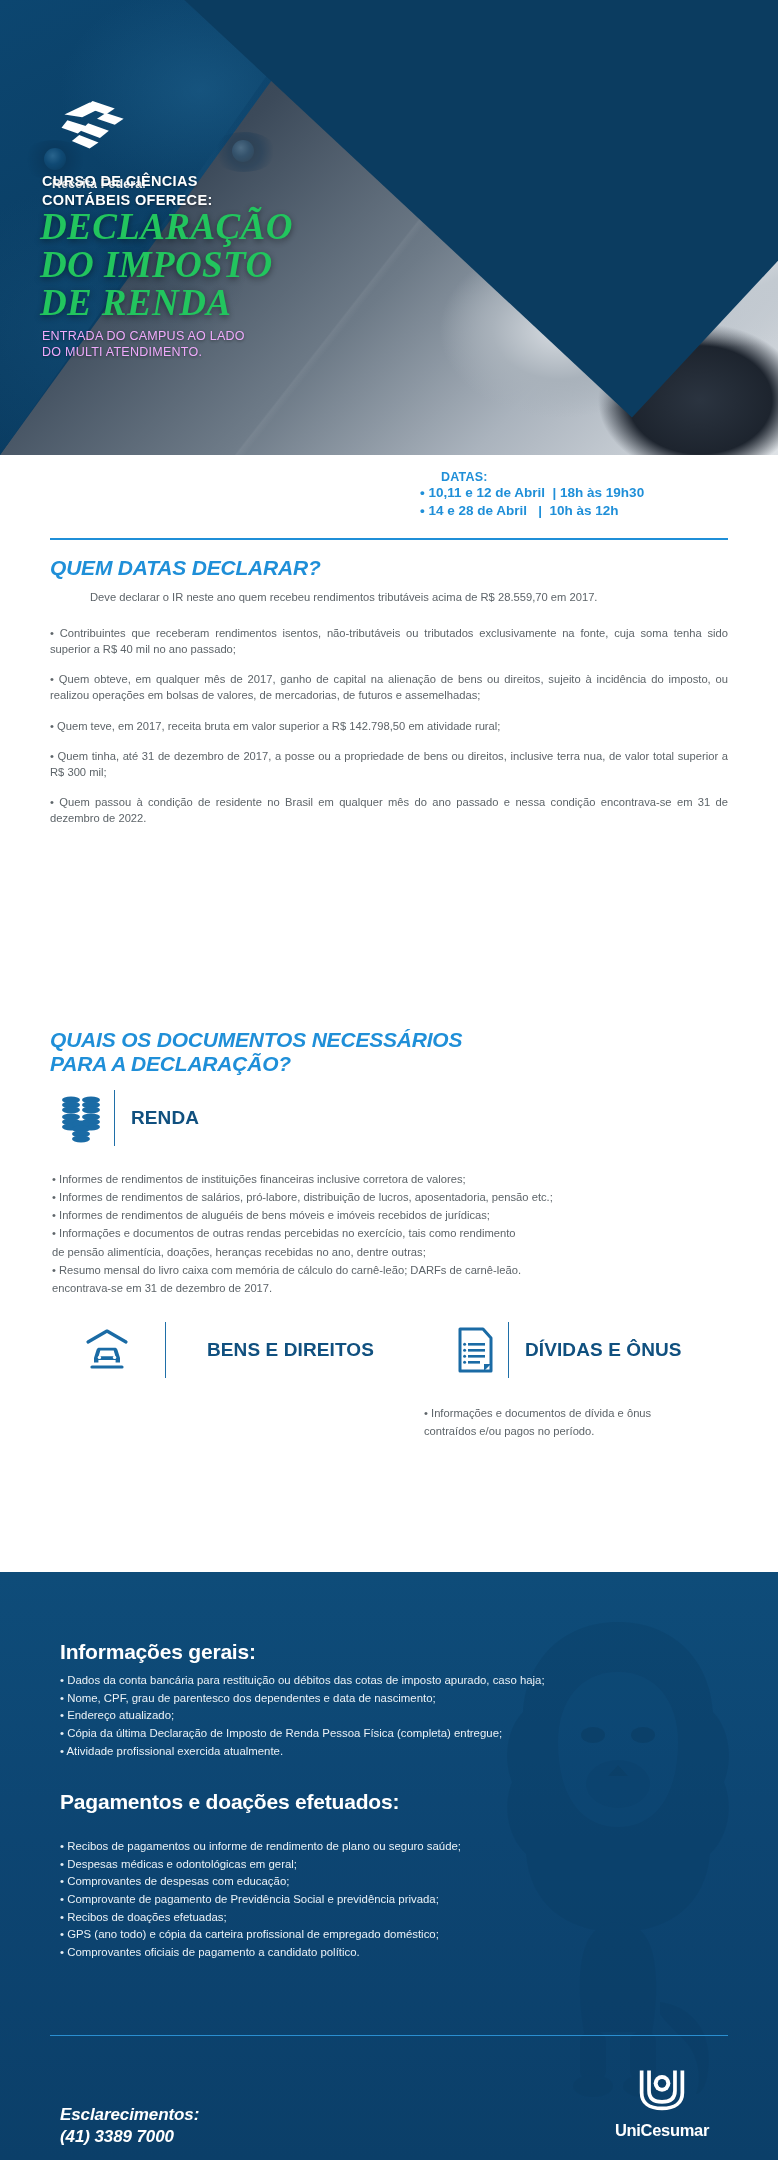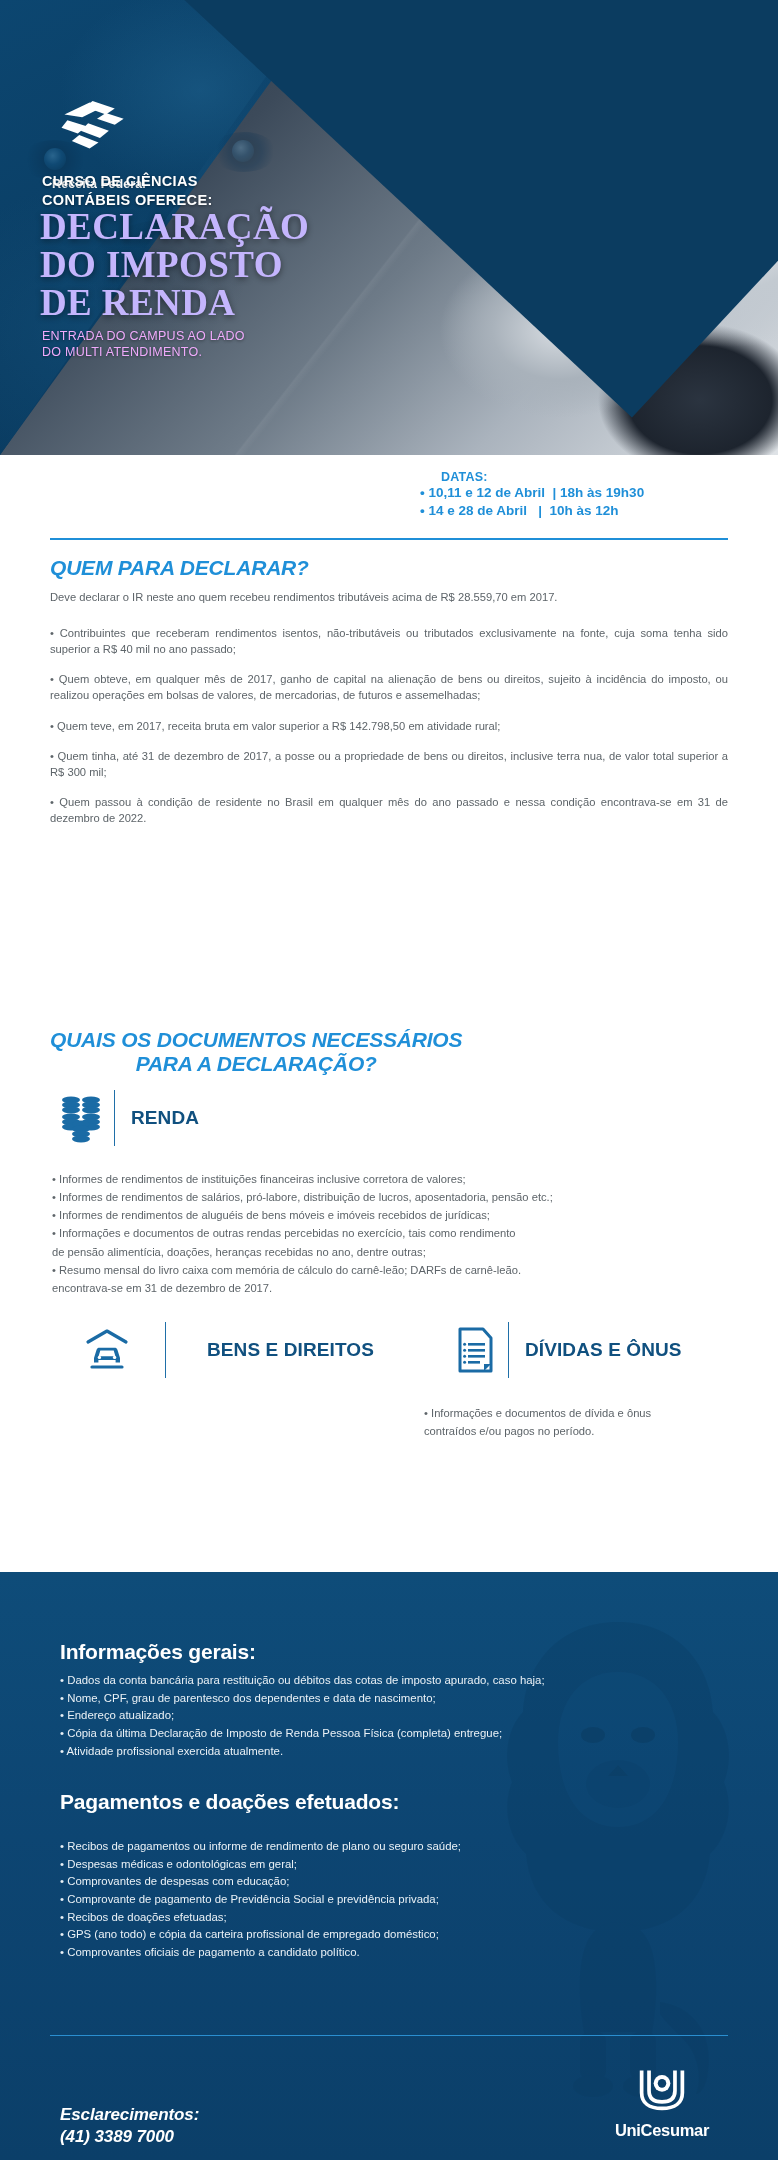--- a/index.html
+++ b/index.html
@@ -89,23 +89,24 @@
 
   .hero-kicker {
     position:absolute; left:42px; top:172px;
     color:#ffffff; font-size:14.5px; font-weight:bold; line-height:1.28;
     letter-spacing:.35px; text-transform:uppercase;
     text-shadow:0 1px 3px rgba(0,0,0,.45);
   }
   .hero-title {
     position:absolute; left:40px; top:208px;
     font-family:"Liberation Serif", serif;
-    color:#c4b5fd; font-size:37px; font-weight:bold; line-height:1.03;
+    color:#22c55e; font-size:37px; font-weight:bold; line-height:1.03;
     letter-spacing:.4px;
     text-shadow:0 2px 6px rgba(0,0,0,.45);
+    font-style:italic;
   }
   .hero-sub {
     position:absolute; left:42px; top:328px;
     color:#f0abfc; font-size:12.5px; font-weight:normal; line-height:1.3;
     letter-spacing:.25px; text-transform:uppercase;
     text-shadow:0 1px 3px rgba(0,0,0,.45);
   }
 
   
   .dates {
@@ -124,20 +125,21 @@
 
   
   .sec-title {
     position:absolute; left:50px;
     color:#1f8fd8; font-size:21px; font-weight:bold; font-style:italic;
     letter-spacing:-.2px; line-height:1.16;
   }
   .body-text {
     position:absolute; color:#5d6469; font-size:11.2px; line-height:1.42;
     text-align:justify;
+    margin-left:40px;
   }
   .body-text.lead { color:#5d6469; }
   .q-block { position:absolute; left:50px; width:678px; }
 
   p.bul { margin-bottom:14px; }
 
   
   .ico-head { position:absolute; display:flex; align-items:center; }
   .ico-box { width:46px; height:52px; display:flex; align-items:center; justify-content:center; }
   .ico-div { width:1px; height:56px; background:#1f6fa8; margin:0 16px 0 10px; }
@@ -229,35 +231,35 @@
     </div>
   </div>
 
   <div class="dates">
     <div class="lbl">DATAS:</div>
     <div class="row">• 10,11 e 12 de Abril  | 18h às 19h30</div>
     <div class="row">• 14 e 28 de Abril   |  10h às 12h</div>
   </div>
   <div class="rule r1"></div>
 
-  <div class="sec-title" style="top:556px;">QUEM PARA DECLARAR?</div>
+  <div class="sec-title" style="top:556px;">QUEM DATAS DECLARAR?</div>
   <div class="body-text lead" style="left:50px; top:590px; width:678px; text-align:left;">Deve declarar o IR neste ano quem recebeu rendimentos tributáveis acima de R$ 28.559,70 em 2017.</div>
 
   <div class="q-block" style="top:625px;">
     <p class="bul">• Contribuintes que receberam rendimentos isentos, não-tributáveis ou tributados exclusivamente na fonte, cuja soma tenha sido superior a R$ 40 mil no ano passado;</p>
     <p class="bul">• Quem obteve, em qualquer mês de 2017, ganho de capital na alienação de bens ou direitos, sujeito à incidência do imposto, ou realizou operações em bolsas de valores, de mercadorias, de futuros e assemelhadas;</p>
     <p class="bul">• Quem teve, em 2017, receita bruta em valor superior a R$ 142.798,50 em atividade rural;</p>
     <p class="bul">• Quem tinha, até 31 de dezembro de 2017, a posse ou a propriedade de bens ou direitos, inclusive terra nua, de valor total superior a R$ 300 mil;</p>
     <p class="bul">• Quem passou à condição de residente no Brasil em qualquer mês do ano passado e nessa condição encontrava-se em 31 de dezembro de 2022.</p>
   </div>
   <style>
     .q-block p { color:#5d6469; font-size:11.2px; line-height:1.44; text-align:justify; }
   </style>
 
-  <div class="sec-title" style="top:1028px;text-align:center;">
+  <div class="sec-title" style="top:1028px;">
     <div>QUAIS OS DOCUMENTOS NECESSÁRIOS</div>
     <div>PARA A DECLARAÇÃO?</div>
   </div>
 
   <div class="ico-head" style="left:58px; top:1090px;">
     <div class="ico-box">
       <svg width="42" height="50" viewBox="0 0 42 50">
         <g fill="#1a6ba5">
           <ellipse cx="11" cy="7" rx="9" ry="3.4"></ellipse>
           <ellipse cx="11" cy="12" rx="9" ry="3.4"></ellipse>

